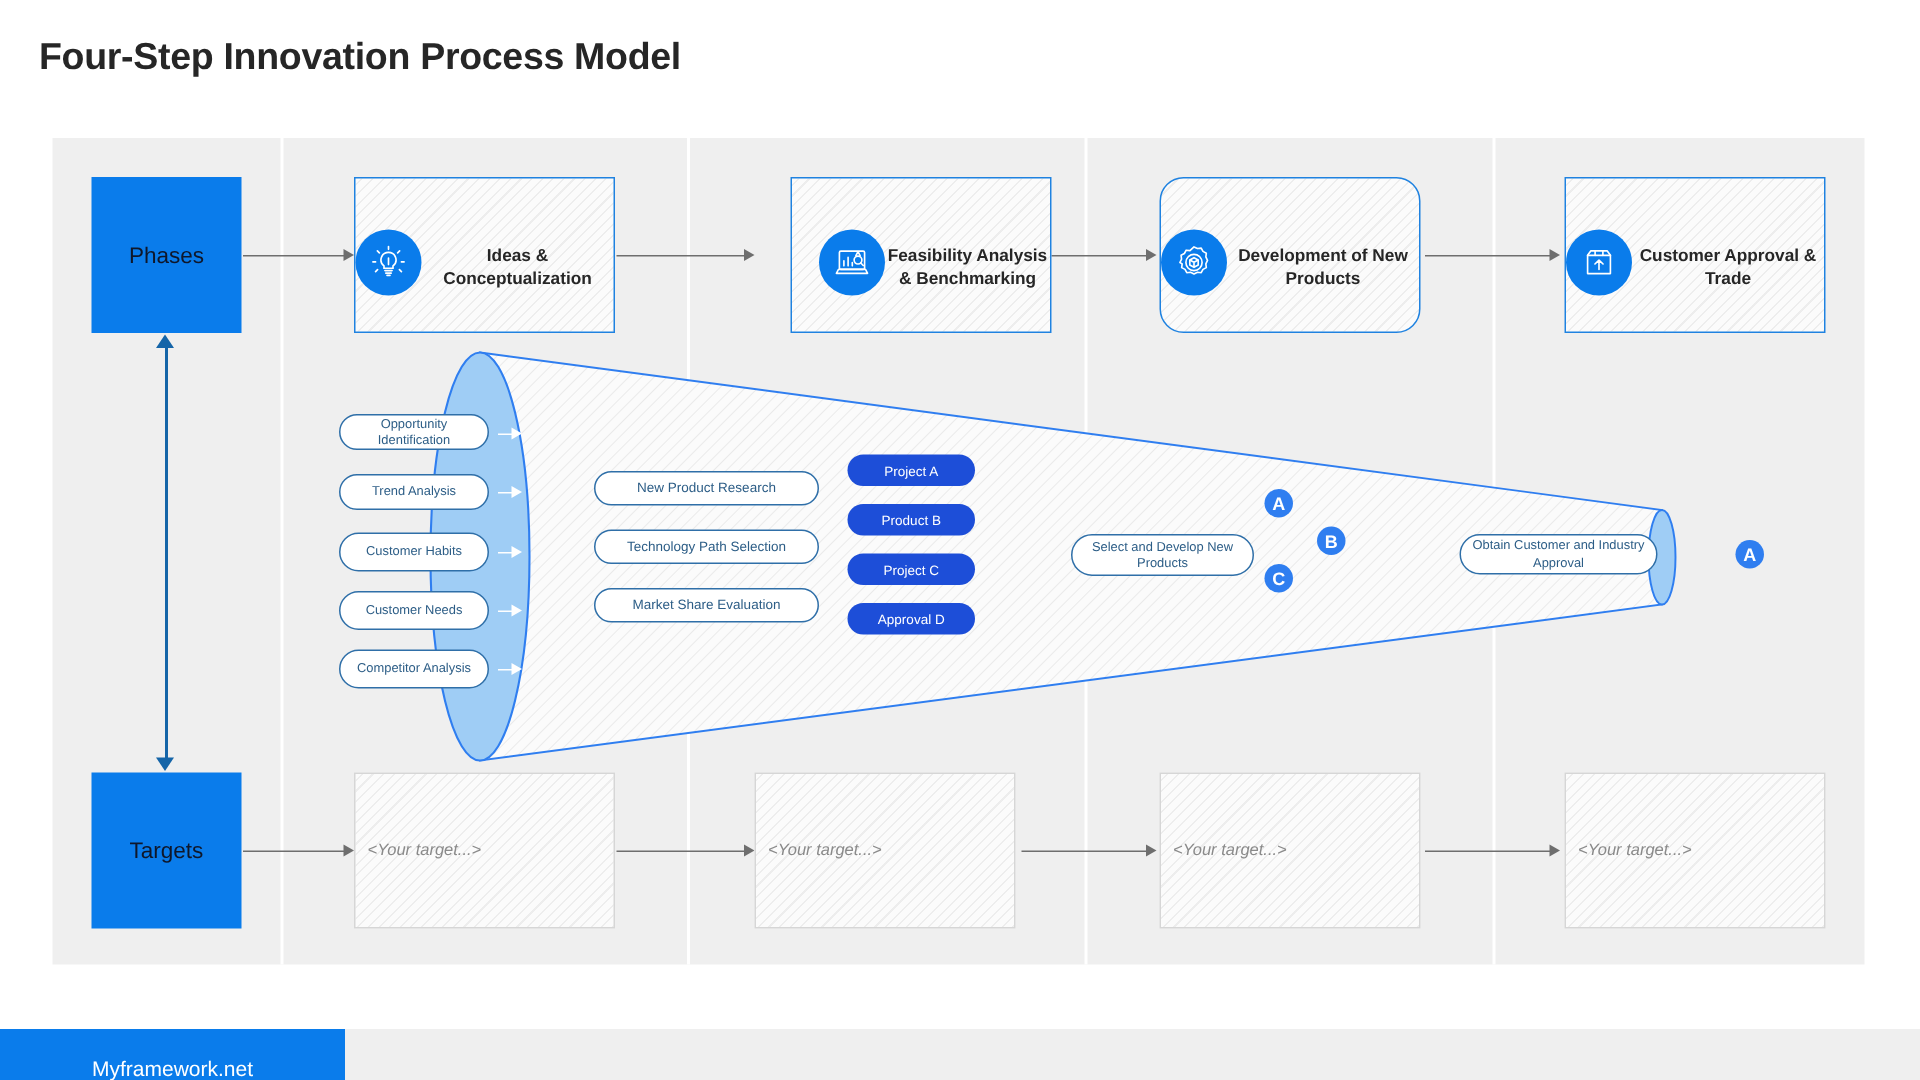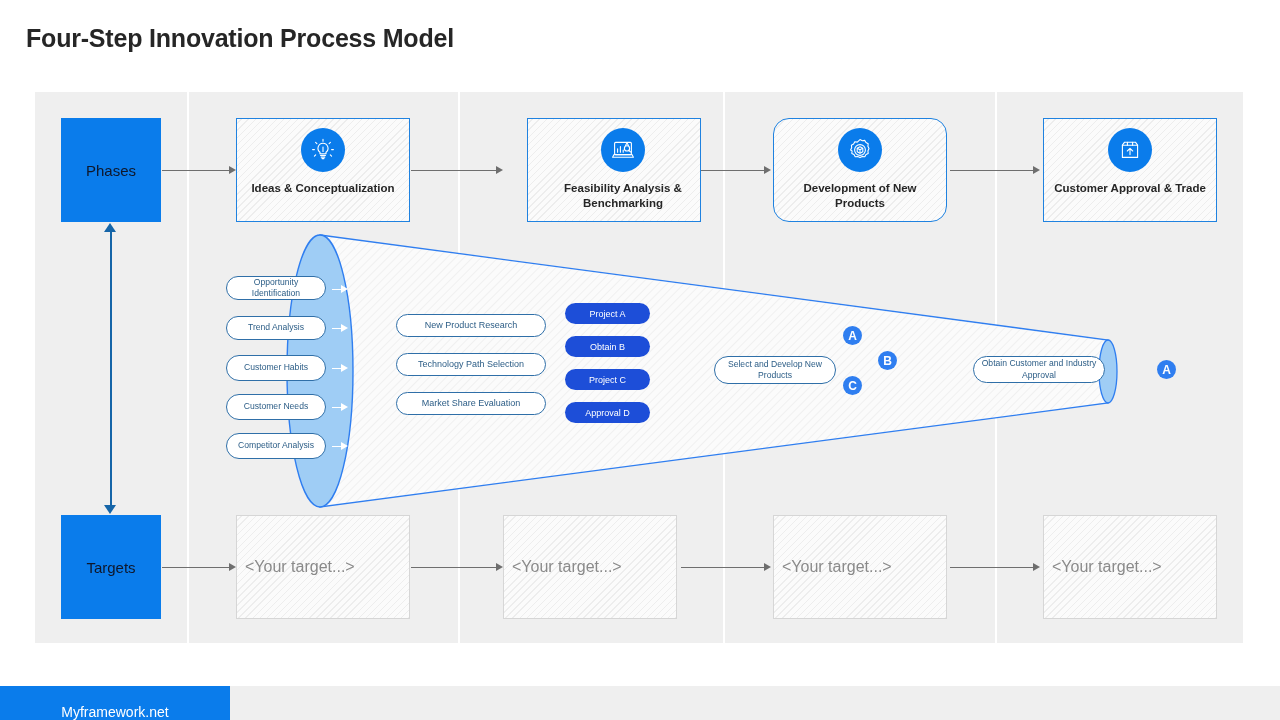--- a/index.html
+++ b/index.html
@@ -48,21 +48,21 @@
     color: #0f172a; font-size: 15px;
   }
   #phases-block { left: 26px; top: 26px; }
   #targets-block { left: 26px; top: 423px; }
 
   
   .phase-card {
     position: absolute; top: 26px;
     width: 174px; height: 104px;
     border: 1px solid #1f82e0;
-    display: flex; flex-direction: column;
+    display: flex; flex-direction: row;
     align-items: center; justify-content: flex-start;
     padding-top: 9px;
   }
   .phase-icon {
     width: 44px; height: 44px; border-radius: 50%;
     background: #0a7ceb;
     display: flex; align-items: center; justify-content: center;
     flex: none;
   }
   .phase-icon svg { display:block; }
@@ -74,21 +74,21 @@
 
   
   .target-card {
     position: absolute; top: 423px;
     width: 174px; height: 104px;
     border: 1px solid #d6d6d6;
     display: flex; align-items: center;
     padding-left: 8px;
   }
   .target-text {
-    font-size: 16px; color: #8a8a8a;
+    font-size: 11px; font-style: italic; color: #8a8a8a;
   }
 
   
   .h-arrow { position: absolute; height: 9px; }
   .h-arrow .line {
     position: absolute; left: 0; top: 4px; height: 1px;
     background: #6e6e6e; width: calc(100% - 6px);
   }
   .h-arrow .head {
     position: absolute; right: 0; top: 0;
@@ -361,21 +361,21 @@
       <span>Technology Path Selection</span>
     </div>
     <div class="pill wide" style="left:361px; top:300px; width:150px; height:23px;">
       <span>Market Share Evaluation</span>
     </div>
 
     <div class="pill-blue" style="left:530px; top:211px; width:85px; height:21px;">
       <span>Project A</span>
     </div>
     <div class="pill-blue" style="left:530px; top:244px; width:85px; height:21px;">
-      <span>Obtain B</span>
+      <span>Product B</span>
     </div>
     <div class="pill-blue" style="left:530px; top:277px; width:85px; height:21px;">
       <span>Project C</span>
     </div>
     <div class="pill-blue" style="left:530px; top:310px; width:85px; height:21px;">
       <span>Approval D</span>
     </div>
 
     <div class="pill" style="left:679px; top:264px; width:122px; height:28px;">
       <span>Select and Develop New Products</span>

